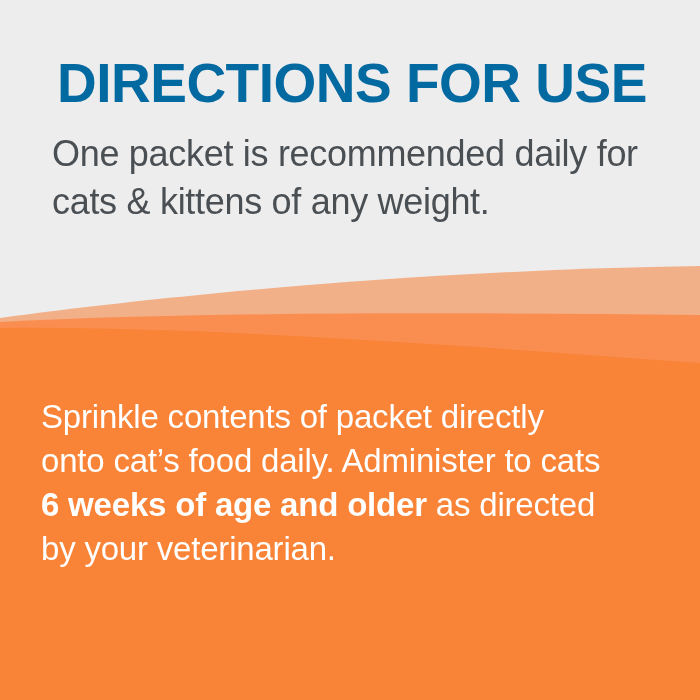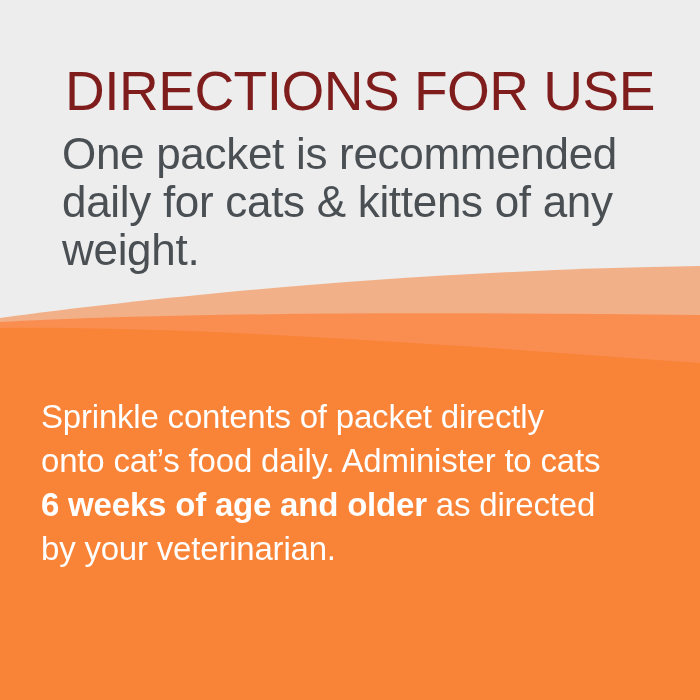--- a/index.html
+++ b/index.html
@@ -43,35 +43,35 @@
     left: 0;
     top: 0;
     width: 700px;
     z-index: 3;
     padding: 0;
   }
   .headline {
     position: absolute;
     left: 56px;
     top: 52px;
-    margin: 9px;
+    margin: 1px;
     font-size: 55px;
     line-height: 60px;
-    font-weight: normal;
+    font-weight: bold;
     letter-spacing: -0.5px;
-    color: #7f1d1d;
+    color: #0369a1;
     white-space: nowrap;
   }
   .intro-text {
     position: absolute;
-    left: 62px;
+    left: 52px;
     top: 130px;
     width: 600px;
     margin: 0;
-    font-size: 44px;
+    font-size: 36px;
     line-height: 48px;
     font-weight: normal;
     letter-spacing: -0.3px;
     color: #4a4f54;
   }
 
   
   .bottom-section {
     position: absolute;
     left: 0;

